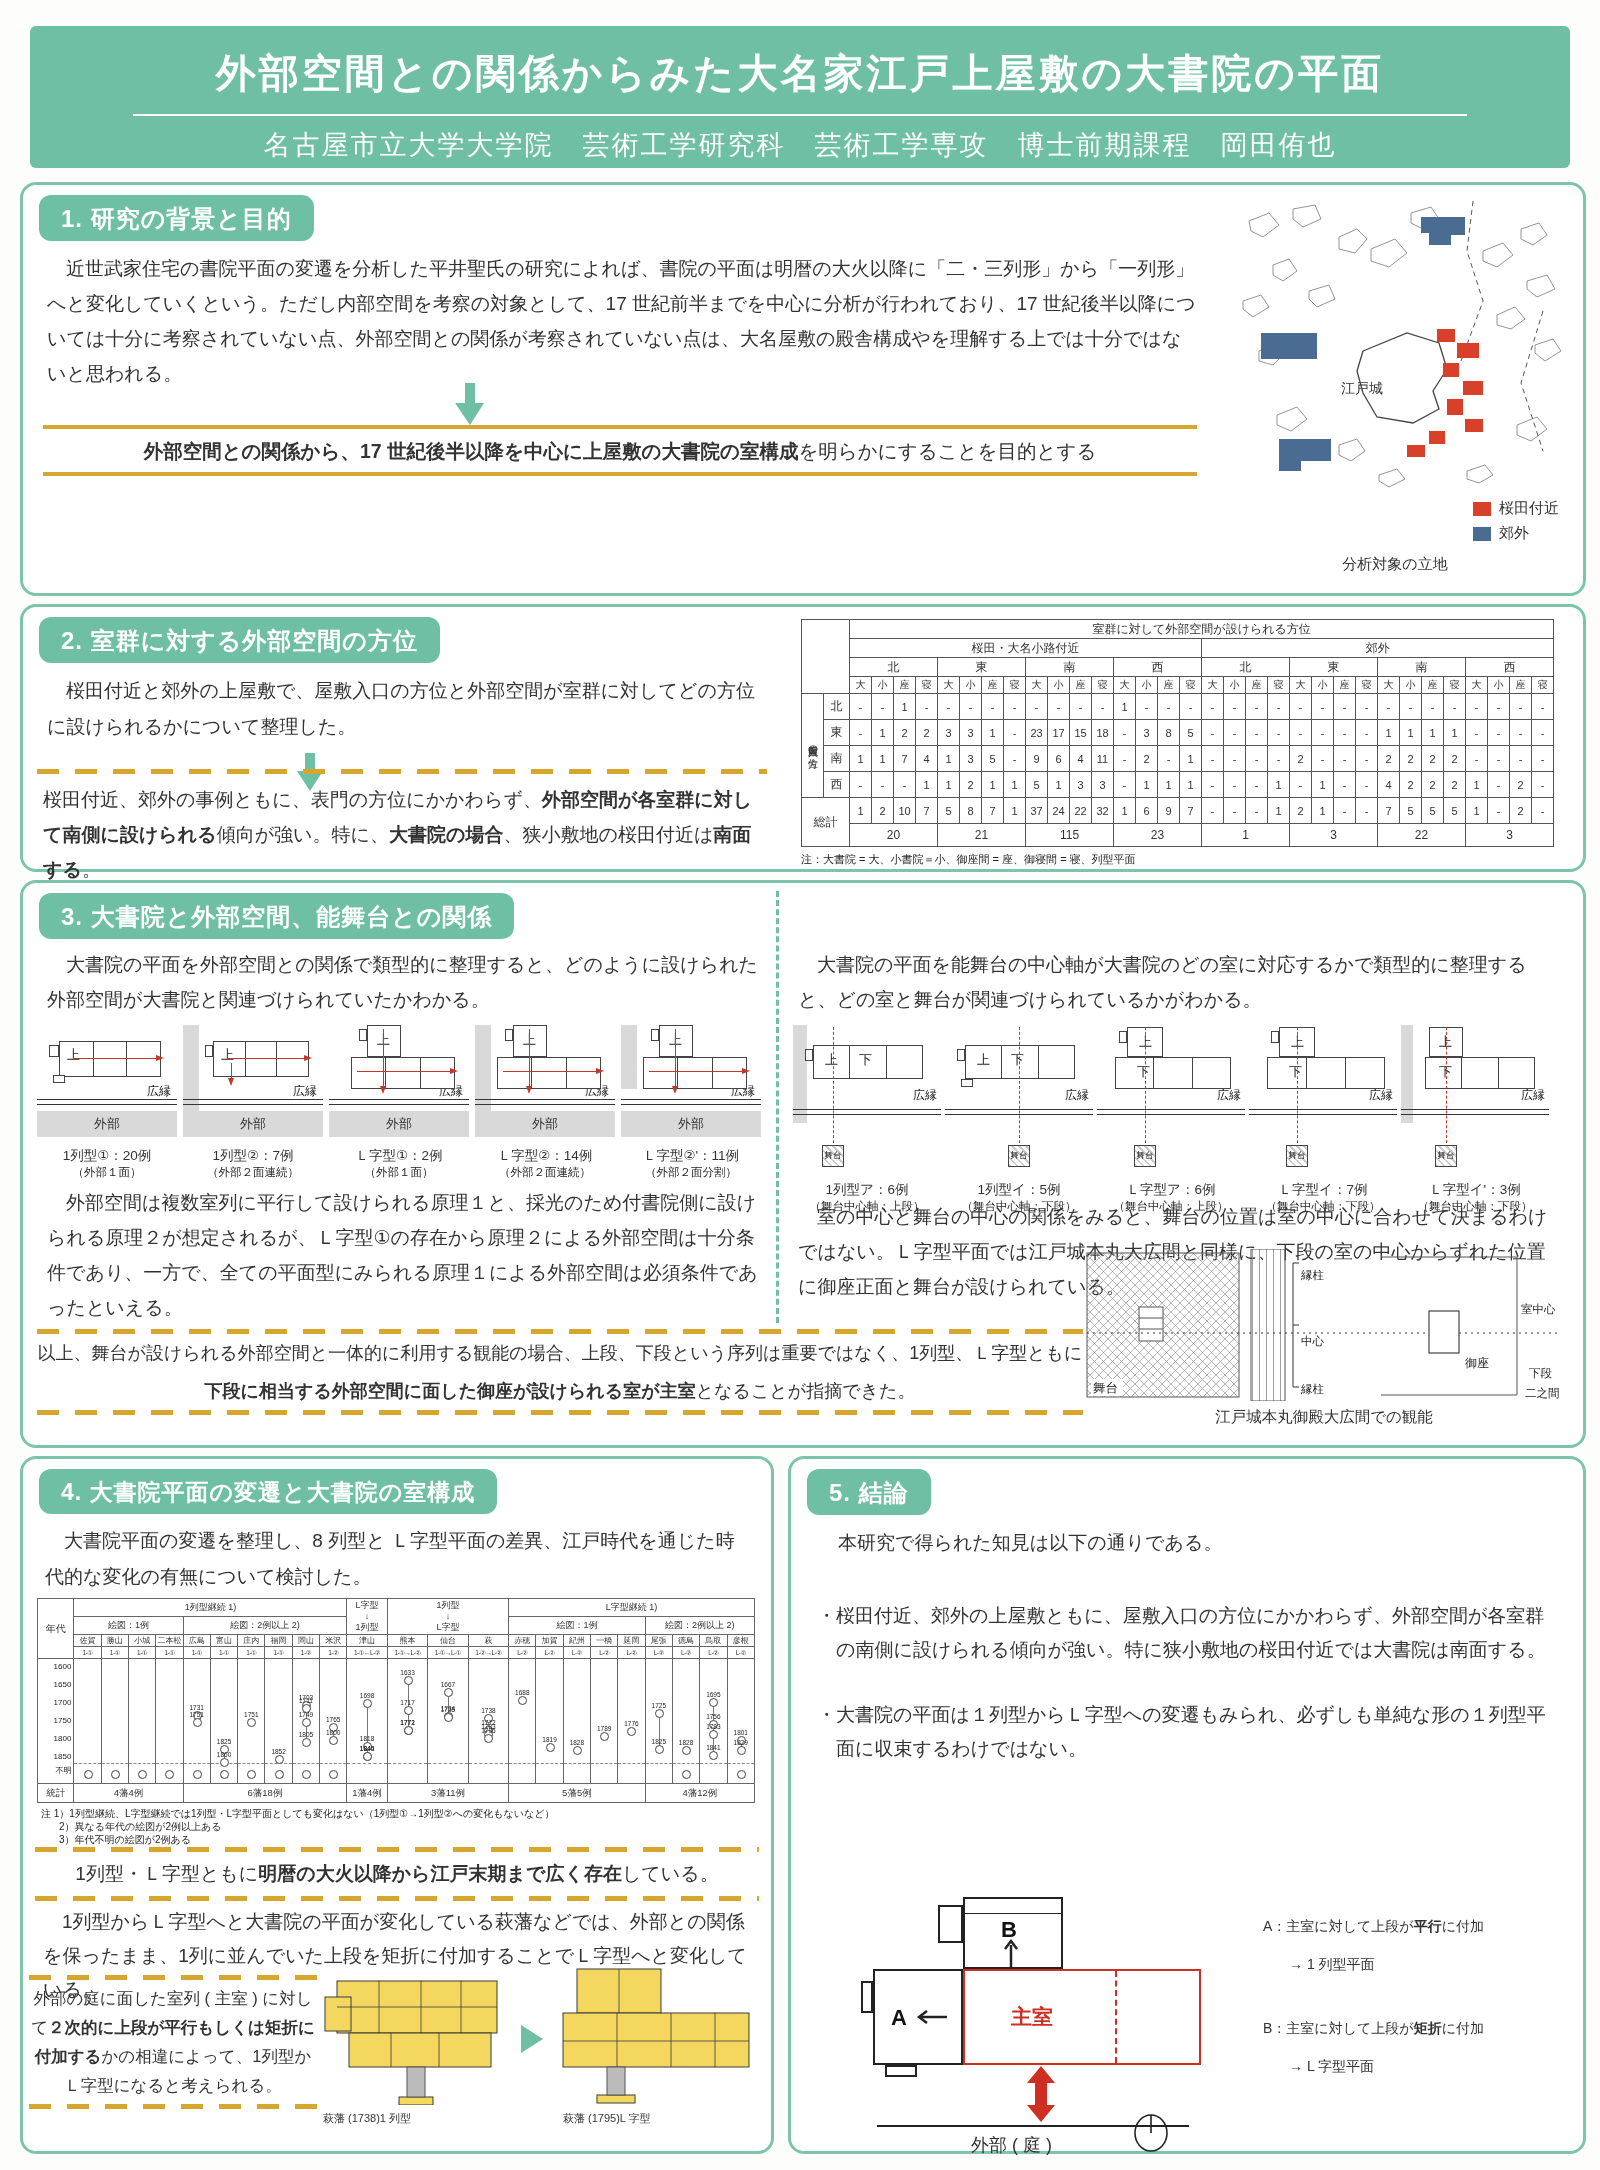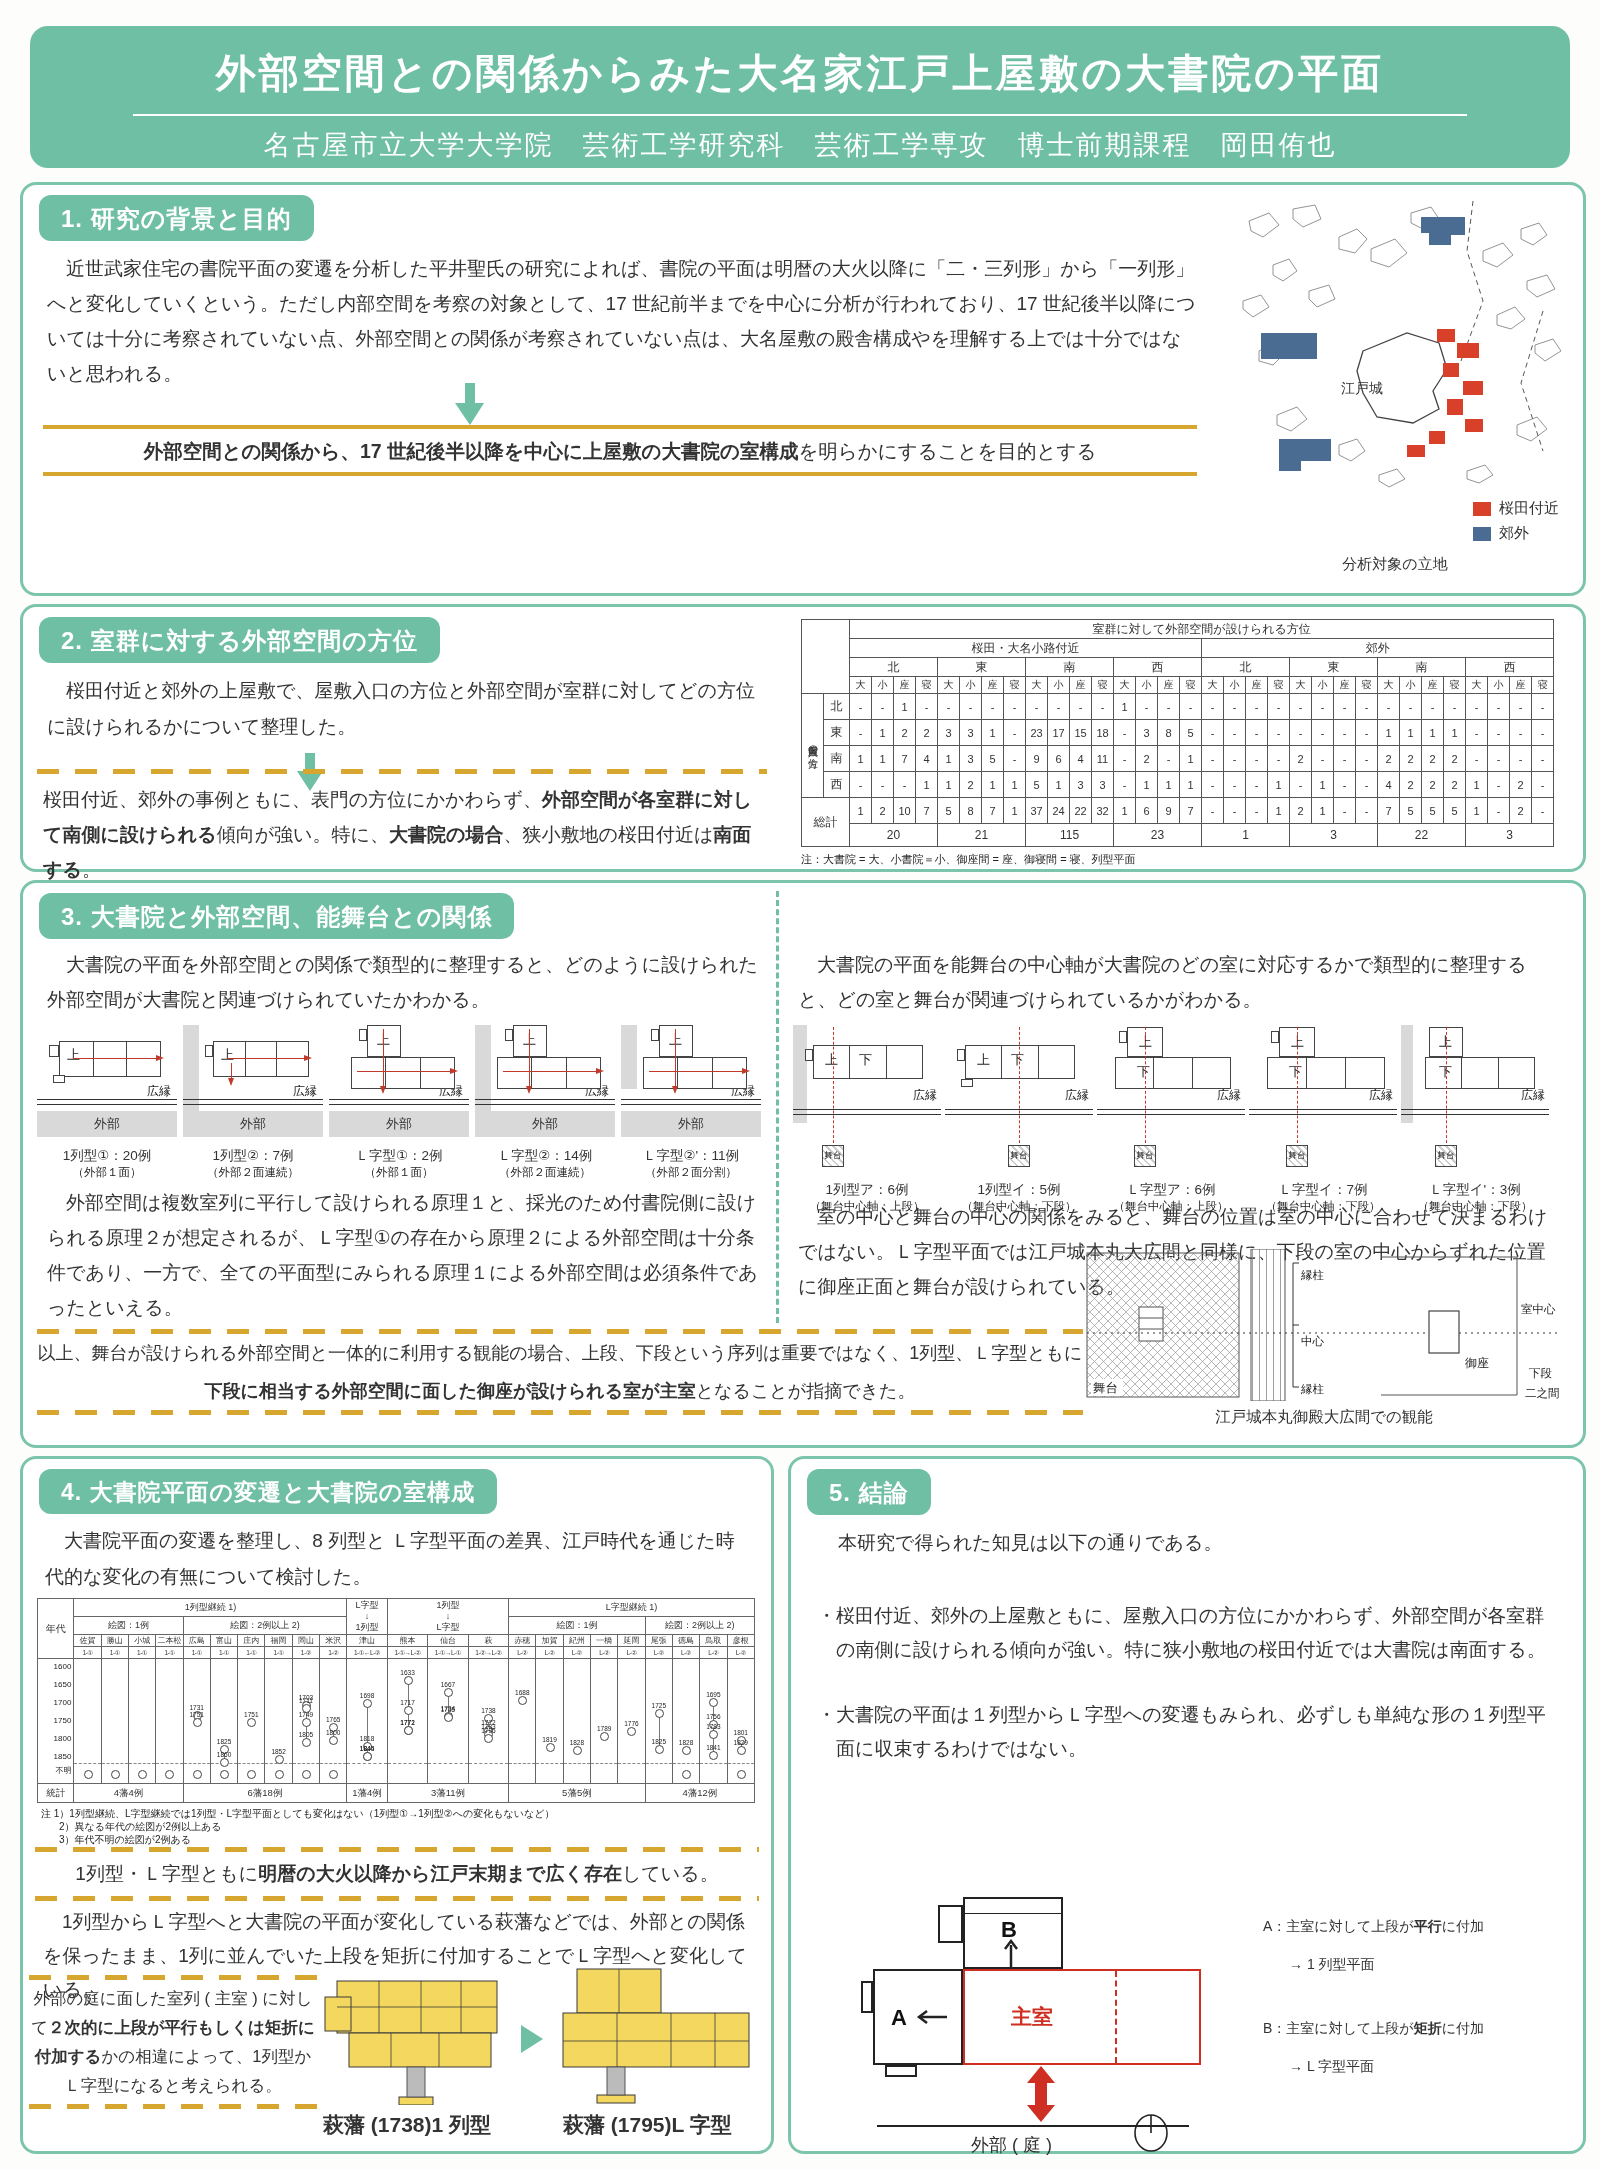--- a/index.html
+++ b/index.html
@@ -1,20 +1,20 @@
 <!DOCTYPE html>
 <html><head>
 <meta charset="utf-8">
 <style>
   html,body{margin:0;padding:0;}
   body{width:1600px;height:2170px;background:#fefefe;font-family:"Liberation Sans","DejaVu Sans",sans-serif;color:#333;}
   .poster{position:relative;width:1600px;height:2170px;overflow:hidden;background:#fdfdfc;}
   .b{font-weight:bold;}
   
-  .masthead{position:absolute;left:30px;top:26px;width:1540px;height:142px;background:#6ebfa3;border-radius:18px;text-align:center;color:#fff;}
+  .masthead{position:absolute;left:30px;top:26px;width:1540px;height:142px;background:#6ebfa3;border-radius:6px;text-align:center;color:#fff;}
   .masthead h1{margin:0;padding-top:20px;font-size:40px;font-weight:bold;letter-spacing:3px;}
   .mrule{width:1334px;height:2px;background:#fff;margin:13px auto 0;}
   .mauthors{margin-top:11px;font-size:27px;letter-spacing:2px;}
   
   .panel{position:absolute;border:3px solid #7cc4ab;border-radius:16px;background:#fff;}
   #s1{left:20px;top:182px;width:1560px;height:408px;}
   #s2{left:20px;top:604px;width:1560px;height:262px;}
   #s3{left:20px;top:880px;width:1560px;height:562px;}
   #s4{left:20px;top:1456px;width:748px;height:692px;}
   #s5{left:788px;top:1456px;width:792px;height:692px;}
@@ -88,21 +88,21 @@
   #tl-table td.tlaxcell{border-left:1px solid #666;}
   .tick{position:absolute;right:2px;font-size:8px;color:#222;line-height:10px;}
   .udash{position:absolute;left:0;right:0;top:104px;border-top:1px dashed #888;}
   .dot{position:absolute;left:50%;margin-left:-4px;width:7px;height:7px;border:1.1px solid #444;border-radius:50%;background:#fff;box-sizing:content-box;}
   .ylab{position:absolute;left:0;width:100%;text-align:center;font-size:6.5px;color:#222;line-height:7px;}
   .conn{position:absolute;left:50%;border-left:1px solid #777;}
   #tl-table td.tltot{height:18px;border:1px solid #666;font-size:9.5px;text-align:center;padding:0;}
   .tlnotes{font-size:10px;line-height:13px;margin:4px 0 0 4px;color:#222;}
   .tlnotes .n2{margin-left:18px;}
   .note4{position:absolute;left:6px;top:516px;width:288px;font-size:16.5px;line-height:29px;text-align:center;}
-  .hagicap{position:absolute;font-size:21px;white-space:nowrap;font-weight:bold;}
+  .hagicap{position:absolute;font-size:11px;white-space:nowrap;}
   .tealtri{position:absolute;width:0;height:0;border-left:22px solid #6ebfa3;border-top:14px solid transparent;border-bottom:14px solid transparent;}
   
   .bullets{position:absolute;left:26px;top:140px;width:744px;font-size:19px;line-height:34px;list-style:none;margin:0;padding:0;}
   .bullets li{margin-bottom:31px;text-indent:-19px;padding-left:19px;}
   .plan5{position:absolute;left:62px;top:438px;width:400px;height:252px;}
   .r5{position:absolute;border:2px solid #222;background:#fff;box-sizing:border-box;}
   .mainroom{position:absolute;border:2.5px solid #cf2f22;box-sizing:border-box;}
   .mr-dash{position:absolute;width:0;border-left:2px dashed #cf2f22;}
   .mr-label{position:absolute;color:#cf2f22;font-size:21px;font-weight:bold;}
   .ab{position:absolute;font-size:22px;font-weight:bold;color:#111;}

